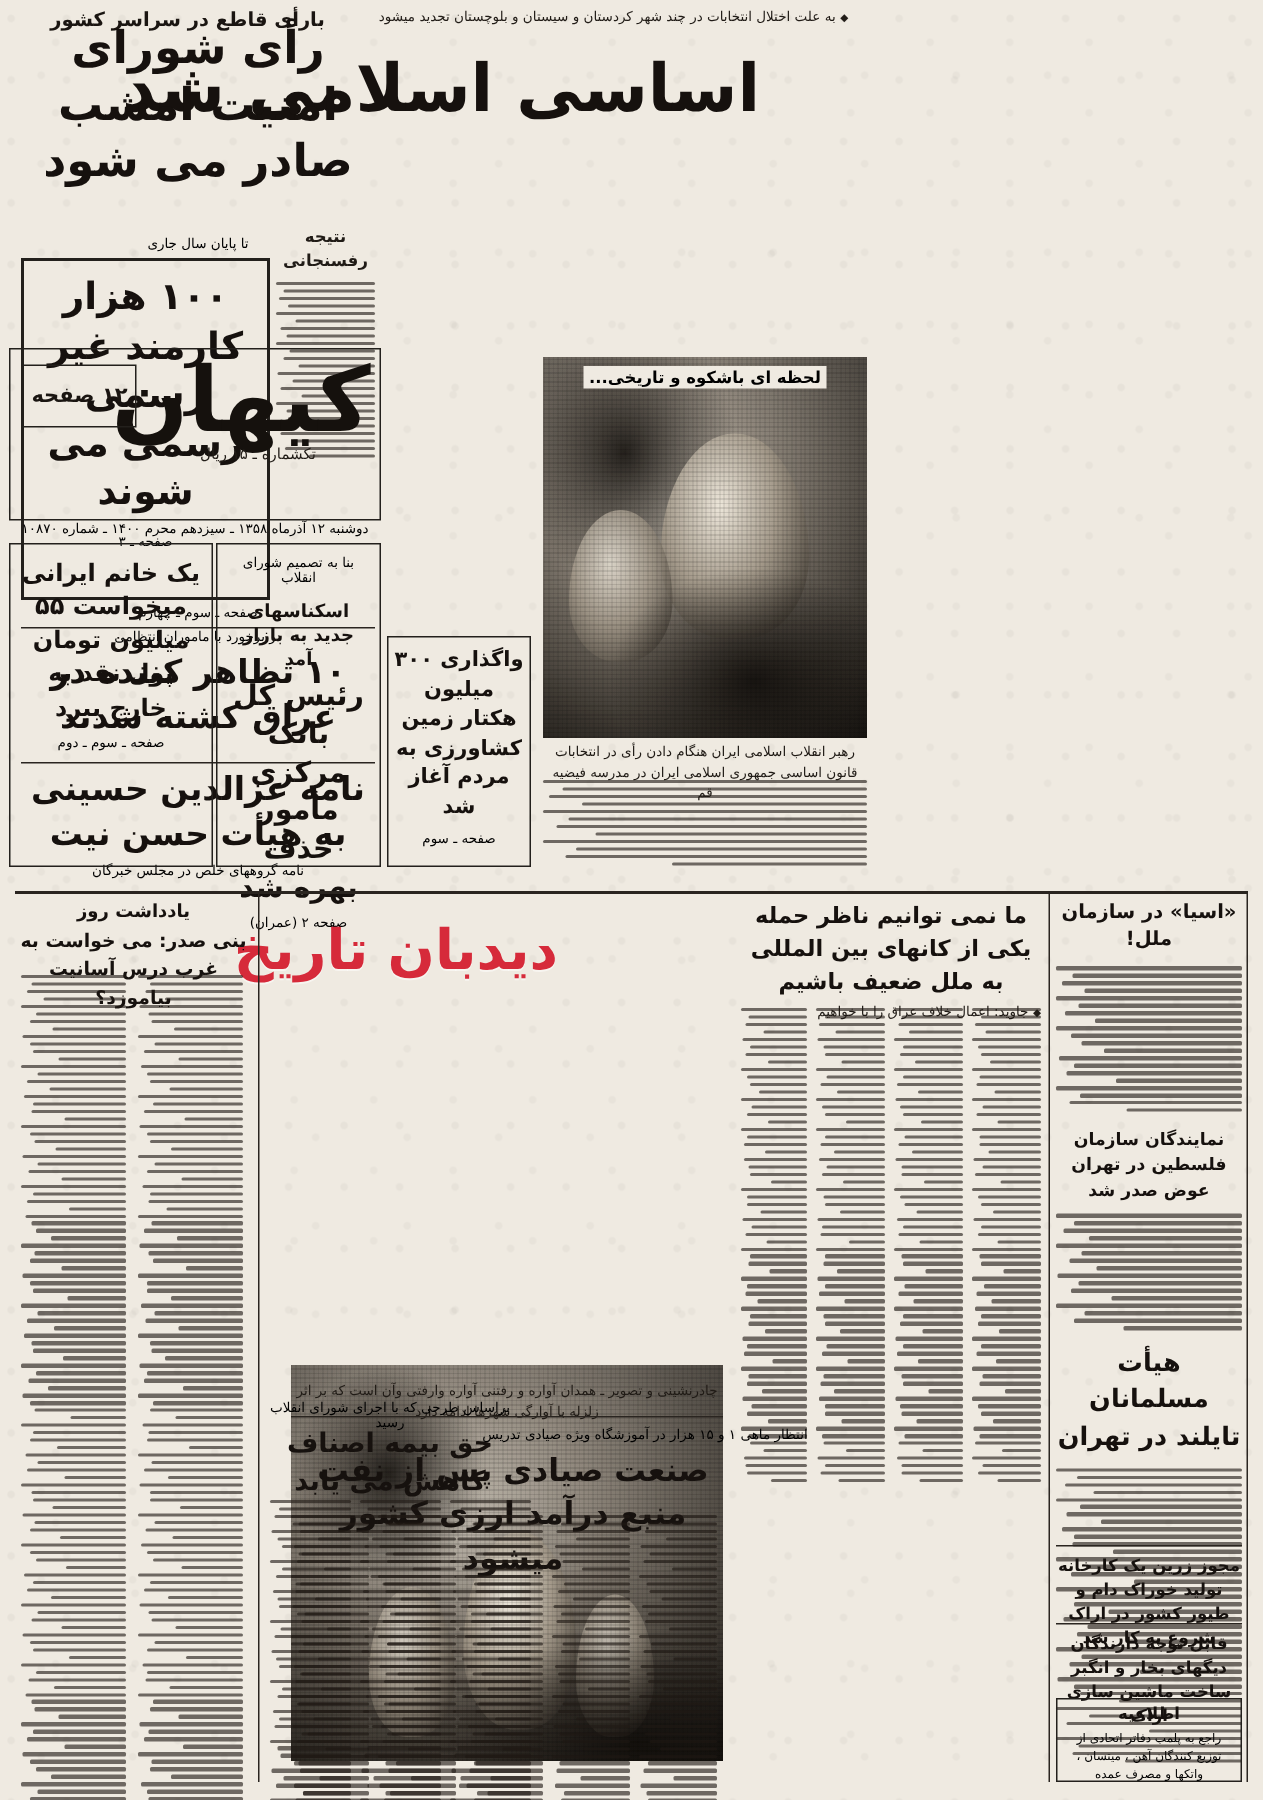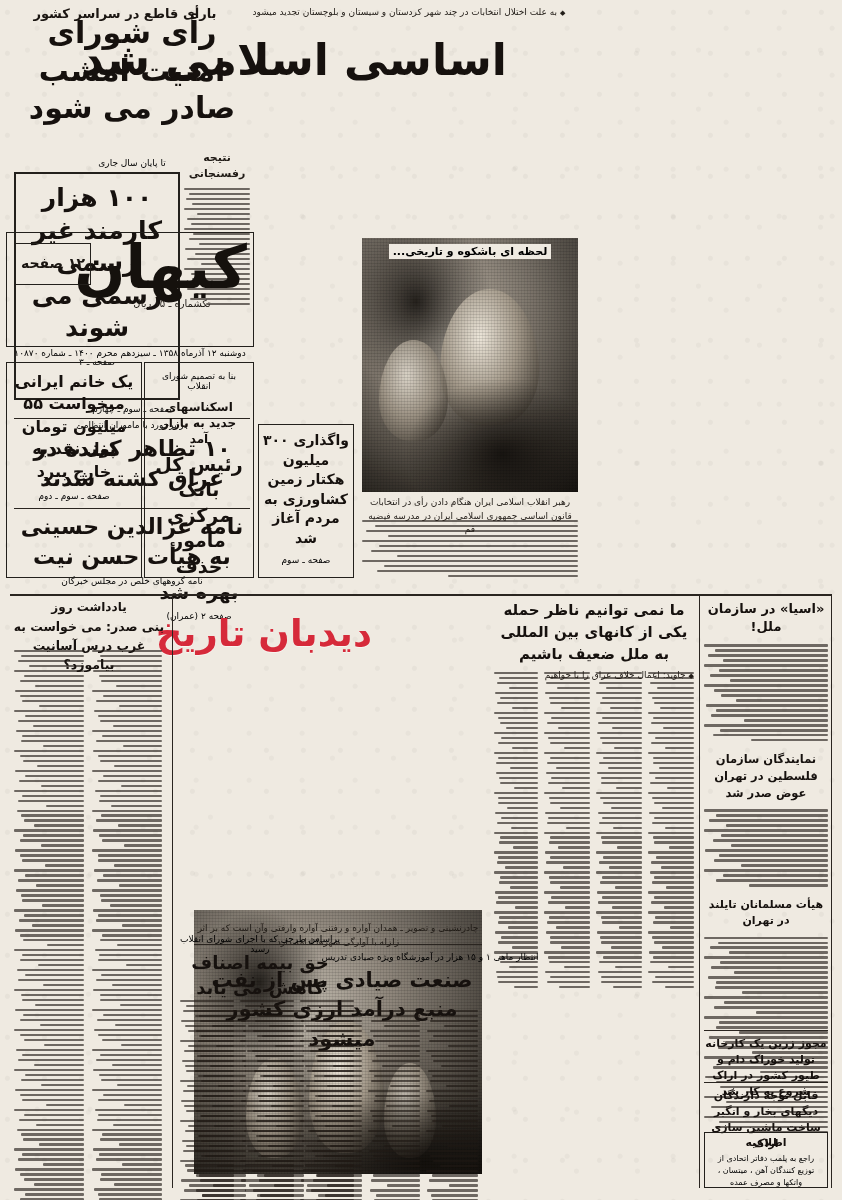--- a/index.html
+++ b/index.html
@@ -283,21 +283,21 @@
         <i style="width:78%"></i>
       <i style="width:99%"></i>
         <i style="width:88%"></i>
         <i style="width:92%"></i>
         <i style="width:70%"></i>
       <i style="width:100%"></i>
         <i style="width:85%"></i>
         <i style="width:90%"></i>
         <i style="width:64%"></i>
     </div>
-    <div class="hl ctr" style="font-size:11px; line-height:1.45; margin-top:10px;">هیأت مسلمانان تایلند در تهران</div>
+    <div class="hl ctr" style="font-size:17px; line-height:1.45; margin-top:10px;">هیأت مسلمانان تایلند در تهران</div>
     <div class="lines tiny" style="margin-top:8px;">
       <i style="width:100%"></i>
         <i style="width:89%"></i>
         <i style="width:95%"></i>
         <i style="width:80%"></i>
       <i style="width:100%"></i>
         <i style="width:87%"></i>
         <i style="width:94%"></i>
         <i style="width:76%"></i>
       <i style="width:97%"></i>

